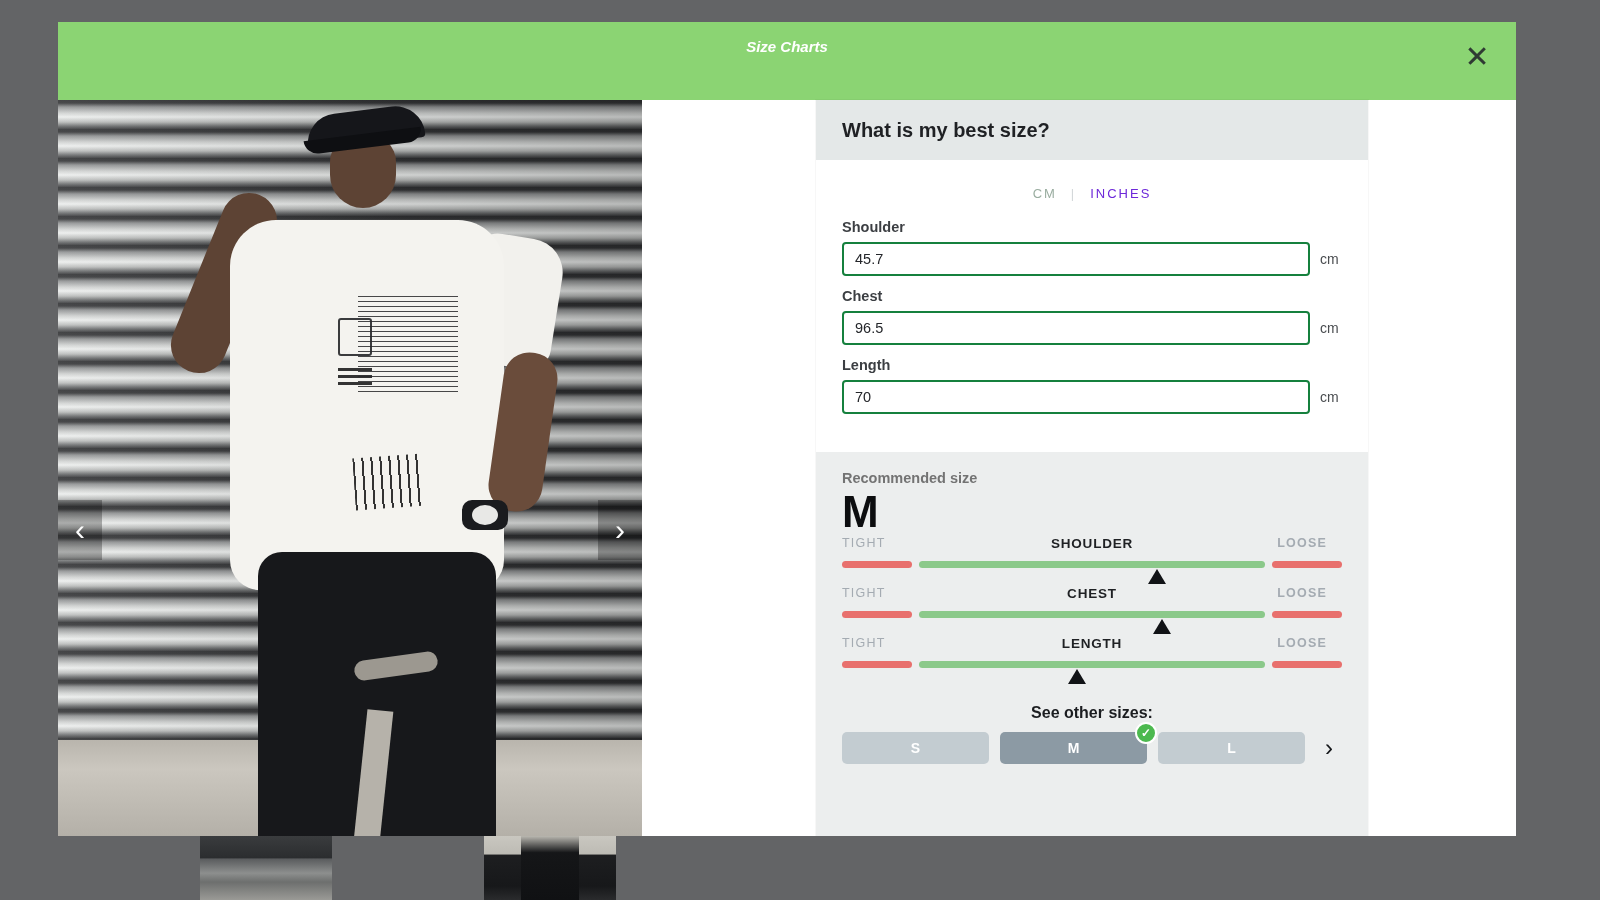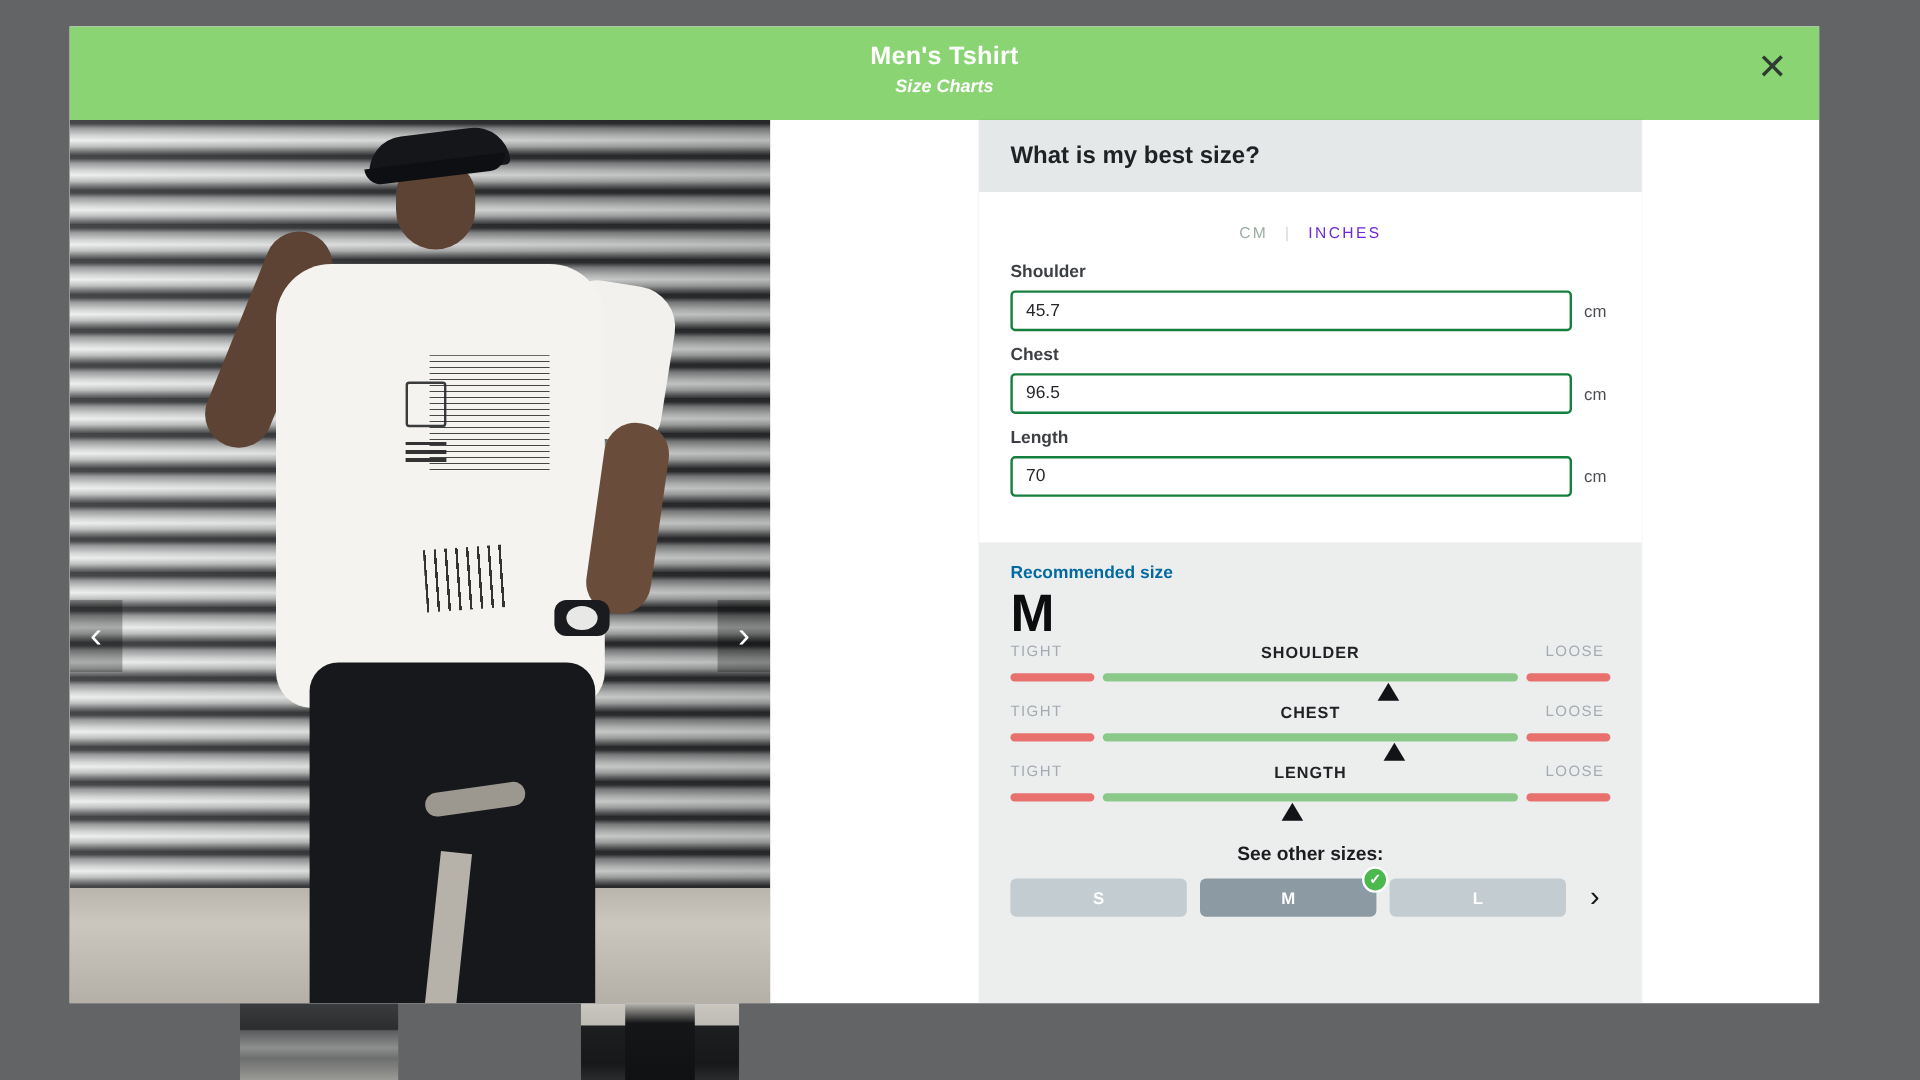--- a/index.html
+++ b/index.html
@@ -324,40 +324,40 @@
     width: 22px;
   }
 
   
   #recommend {
     padding: 18px 26px 0 26px;
   }
   #recommend-label {
     font-size: 14.5px;
     font-weight: bold;
-    color: #0369a1;
+    color: #737373;
   }
   #recommend-size {
     font-size: 44px;
     font-weight: bold;
     color: #0c0d0f;
     line-height: 48px;
     margin-top: 2px;
     letter-spacing: -1px;
   }
 
   .fit-group { }
   .fit-head {
     position: relative;
     height: 18px;
     font-size: 12.5px;
     letter-spacing: 1.2px;
   }
   .fit-tight { position: absolute; left: 0; color: #a4abb2; }
-  .fit-loose { position: absolute; right: 5px; color: #a4abb2; }
+  .fit-loose { position: absolute; right: 15px; color: #a4abb2; font-weight: bold; }
   .fit-name  {
     position: absolute; left: 0; right: 0; text-align: center;
     color: #1f2124; font-weight: bold; letter-spacing: .8px; font-size: 13.5px;
   }
   .fit-bar {
     display: flex;
     align-items: center;
     gap: 7px;
     margin-top: 7px;
     height: 7px;
@@ -441,21 +441,20 @@
     <div class="thumb">
         <div class="thumb-img-b"></div>
       </div>
   </div>
 </div>
 
 <div id="modal">
 
   <div id="titlebar">
     <div class="titles">
-      <div id="modal-title">Men's Tshirt</div>
       <div id="modal-subtitle">Size Charts</div>
     </div>
     <button id="close-btn">✕</button>
   </div>
 
   <div id="modal-body">
 
     <div id="hero">
       <div id="shutter"></div>
       <div id="ground"></div>

